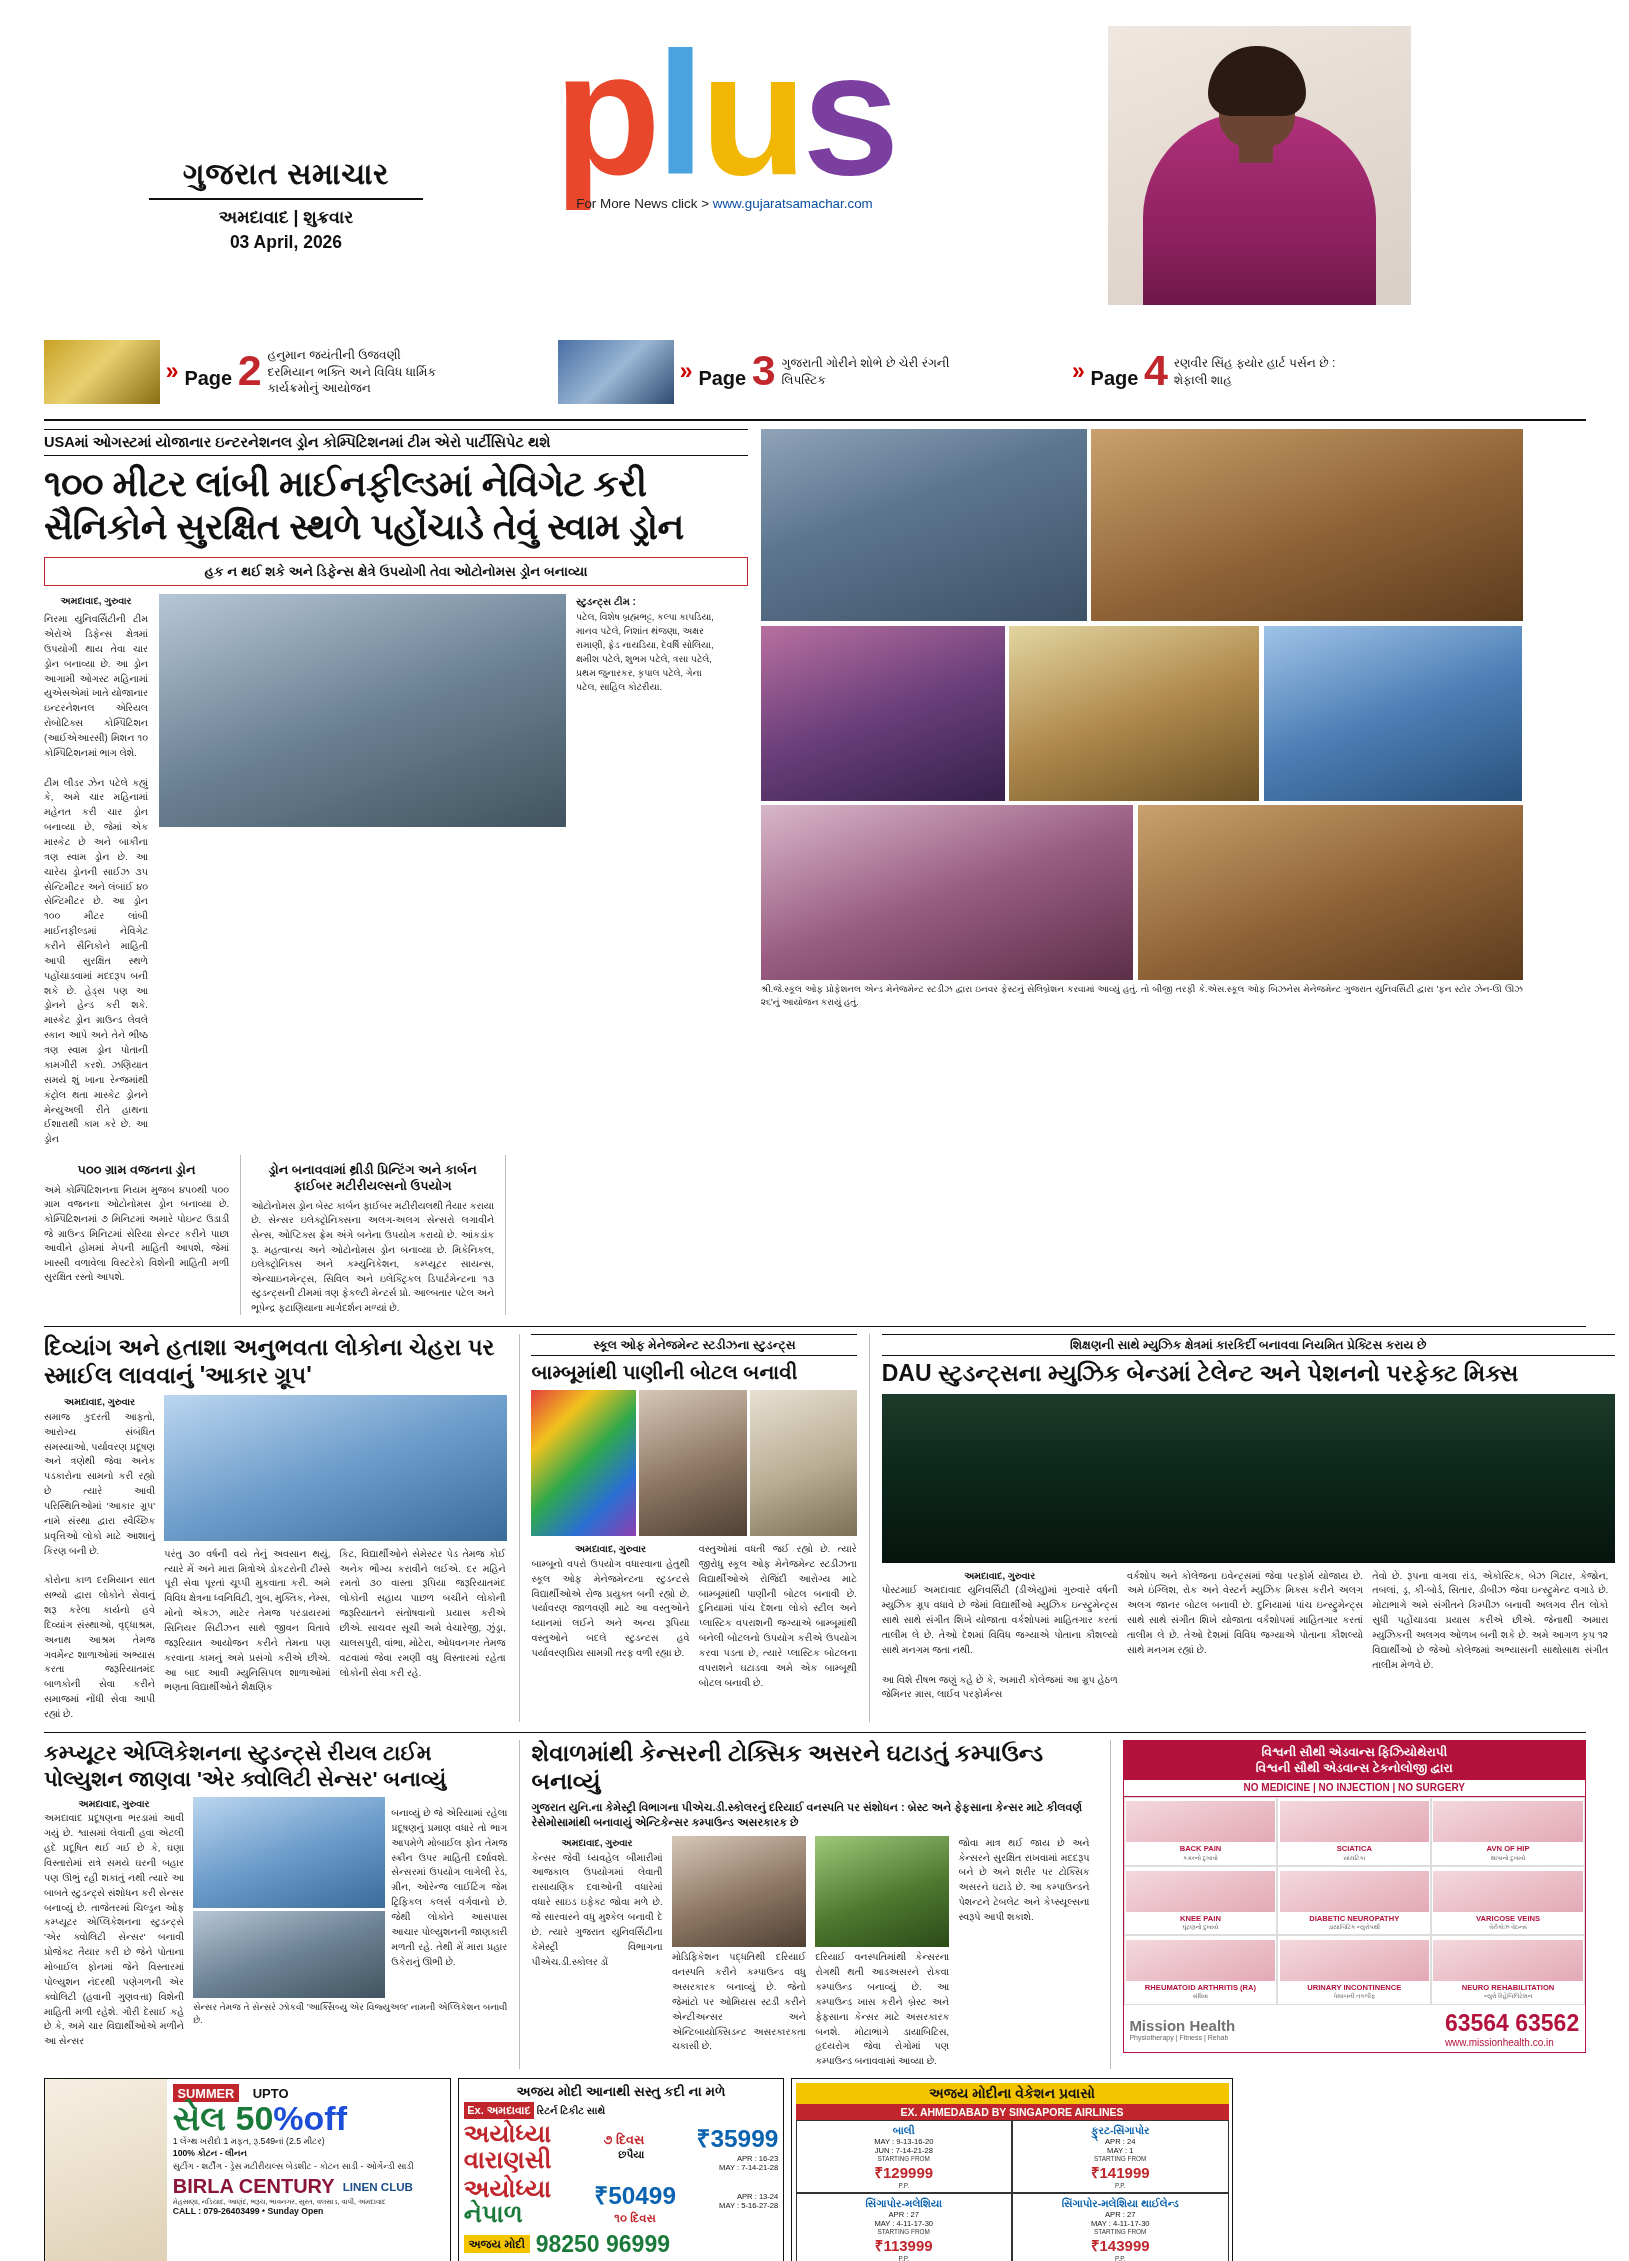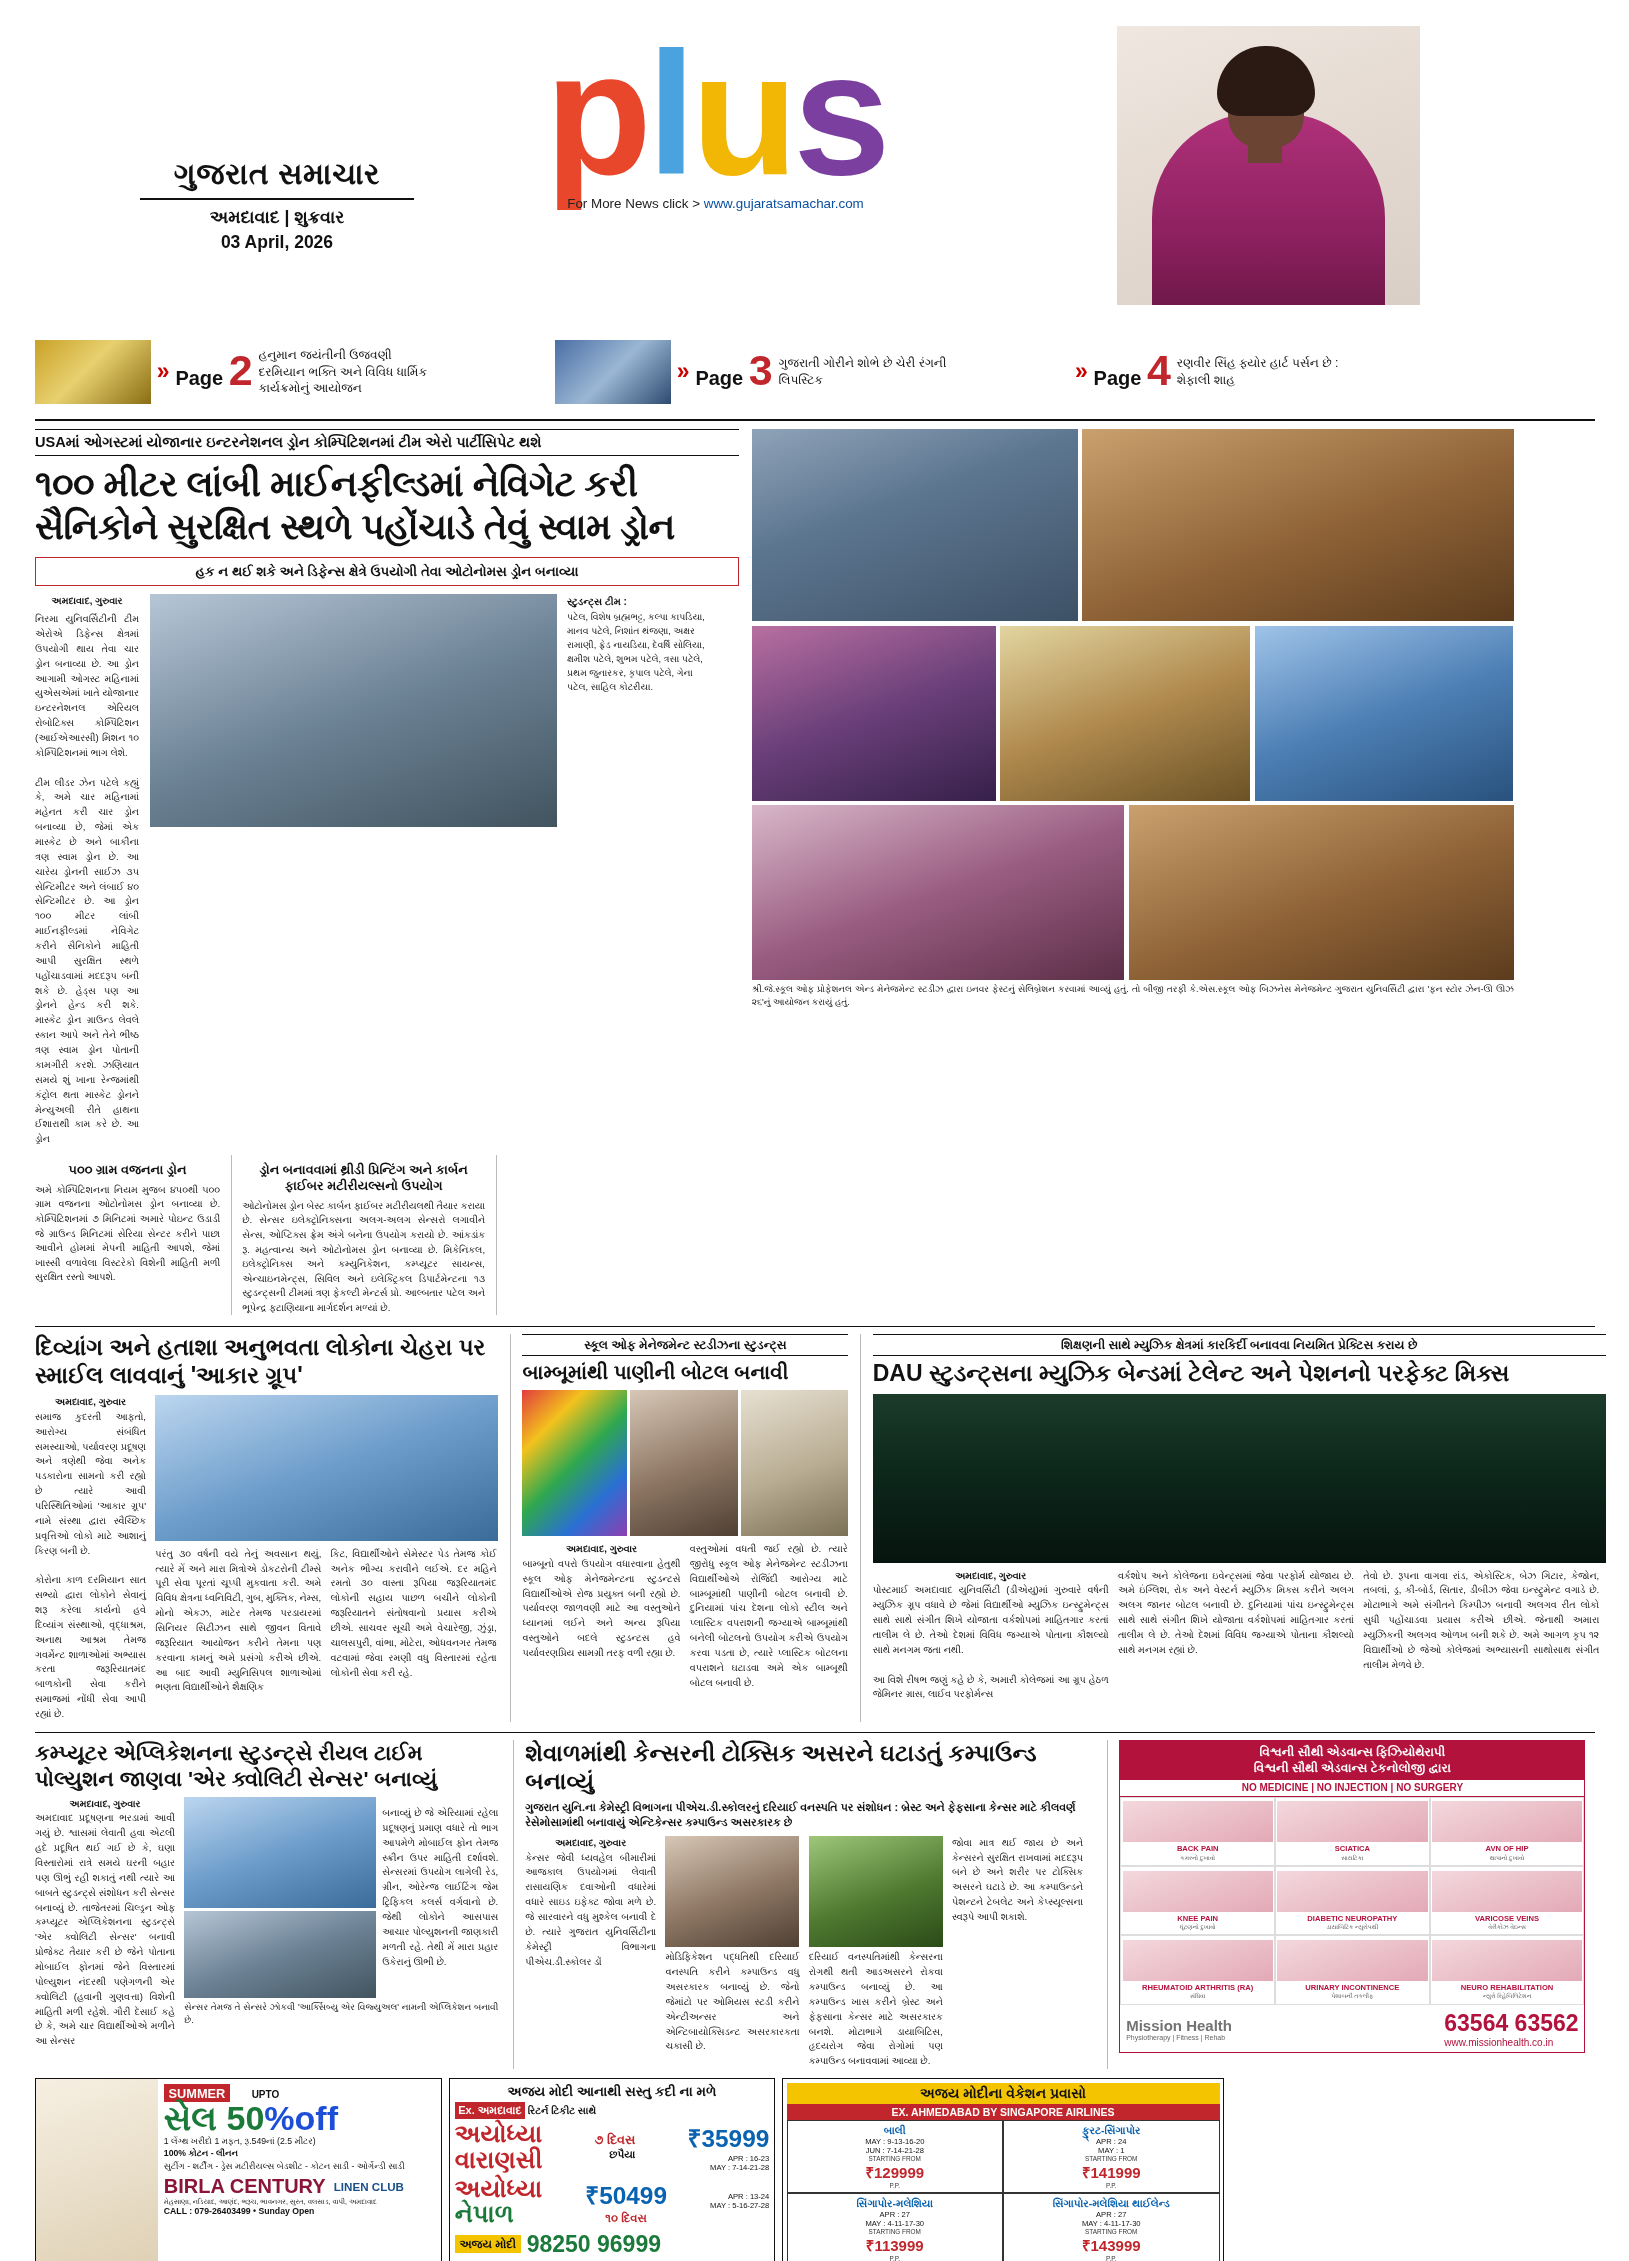--- a/index.html
+++ b/index.html
@@ -5,21 +5,21 @@
   * { box-sizing: border-box; }
   html, body { margin:0; padding:0; }
   body {
     width:1630px; height:2261px;
     background:#ffffff;
     font-family:"Liberation Sans", sans-serif;
     color:#111;
     position:relative;
     overflow:hidden;
   }
-  .page { position:relative; width:1630px; height:2056px; padding:0 35px; }
+  .page { position:relative; width:1630px; height:2056px; padding:0 44px; }
 
   
   .masthead { position:relative; height:326px; }
   .gs-logo {
     position:absolute; left:105px; top:157px; width:274px; text-align:center;
   }
   .gs-logo .gs-name {
     font-size:30px; font-weight:bold; letter-spacing:0.6px; color:#111;
   }
   .gs-logo .gs-rule { border-top:2.3px solid #111; margin:5.8px 0 7px; }
@@ -462,21 +462,21 @@
       </div>
     </div>
   </div>
 
   <div style="display:flex;gap:7px;margin-top:9.3px">
 
     <div class="birla" style="width:407px">
       <div class="l"></div>
       <div class="r">
         <div class="summer">SUMMER</div>
-        <span style="font-size:10px;font-weight:bold;margin-left:19px">UPTO</span>
+        <span style="font-size:13px;font-weight:bold;margin-left:11px">UPTO</span>
         <div class="sale-big">
           <span>સેલ</span>
           <span>50</span><span class="sale-off">%off</span>
         </div>
         <div class="birla-txt">1 લેંગ્થ ખરીદો 1 મફત, રૂ.549નાં (2.5 મીટર)</div>
         <div class="birla-txt" style="font-weight:bold">100% કોટન - લીનન</div>
         <div class="birla-txt">સુટીંગ - શર્ટીંગ - ડ્રેસ મટીરીયલ્સ બેડશીટ - કોટન સાડી - ઓર્ગેન્ડી સાડી</div>
         <div style="display:flex;align-items:center;gap:8.1px;margin-top:2.3px">
           <div class="birla-brand">BIRLA CENTURY</div>
           <div style="font-size:11.6px;font-weight:bold;color:#1b4f8a">LINEN CLUB</div>

